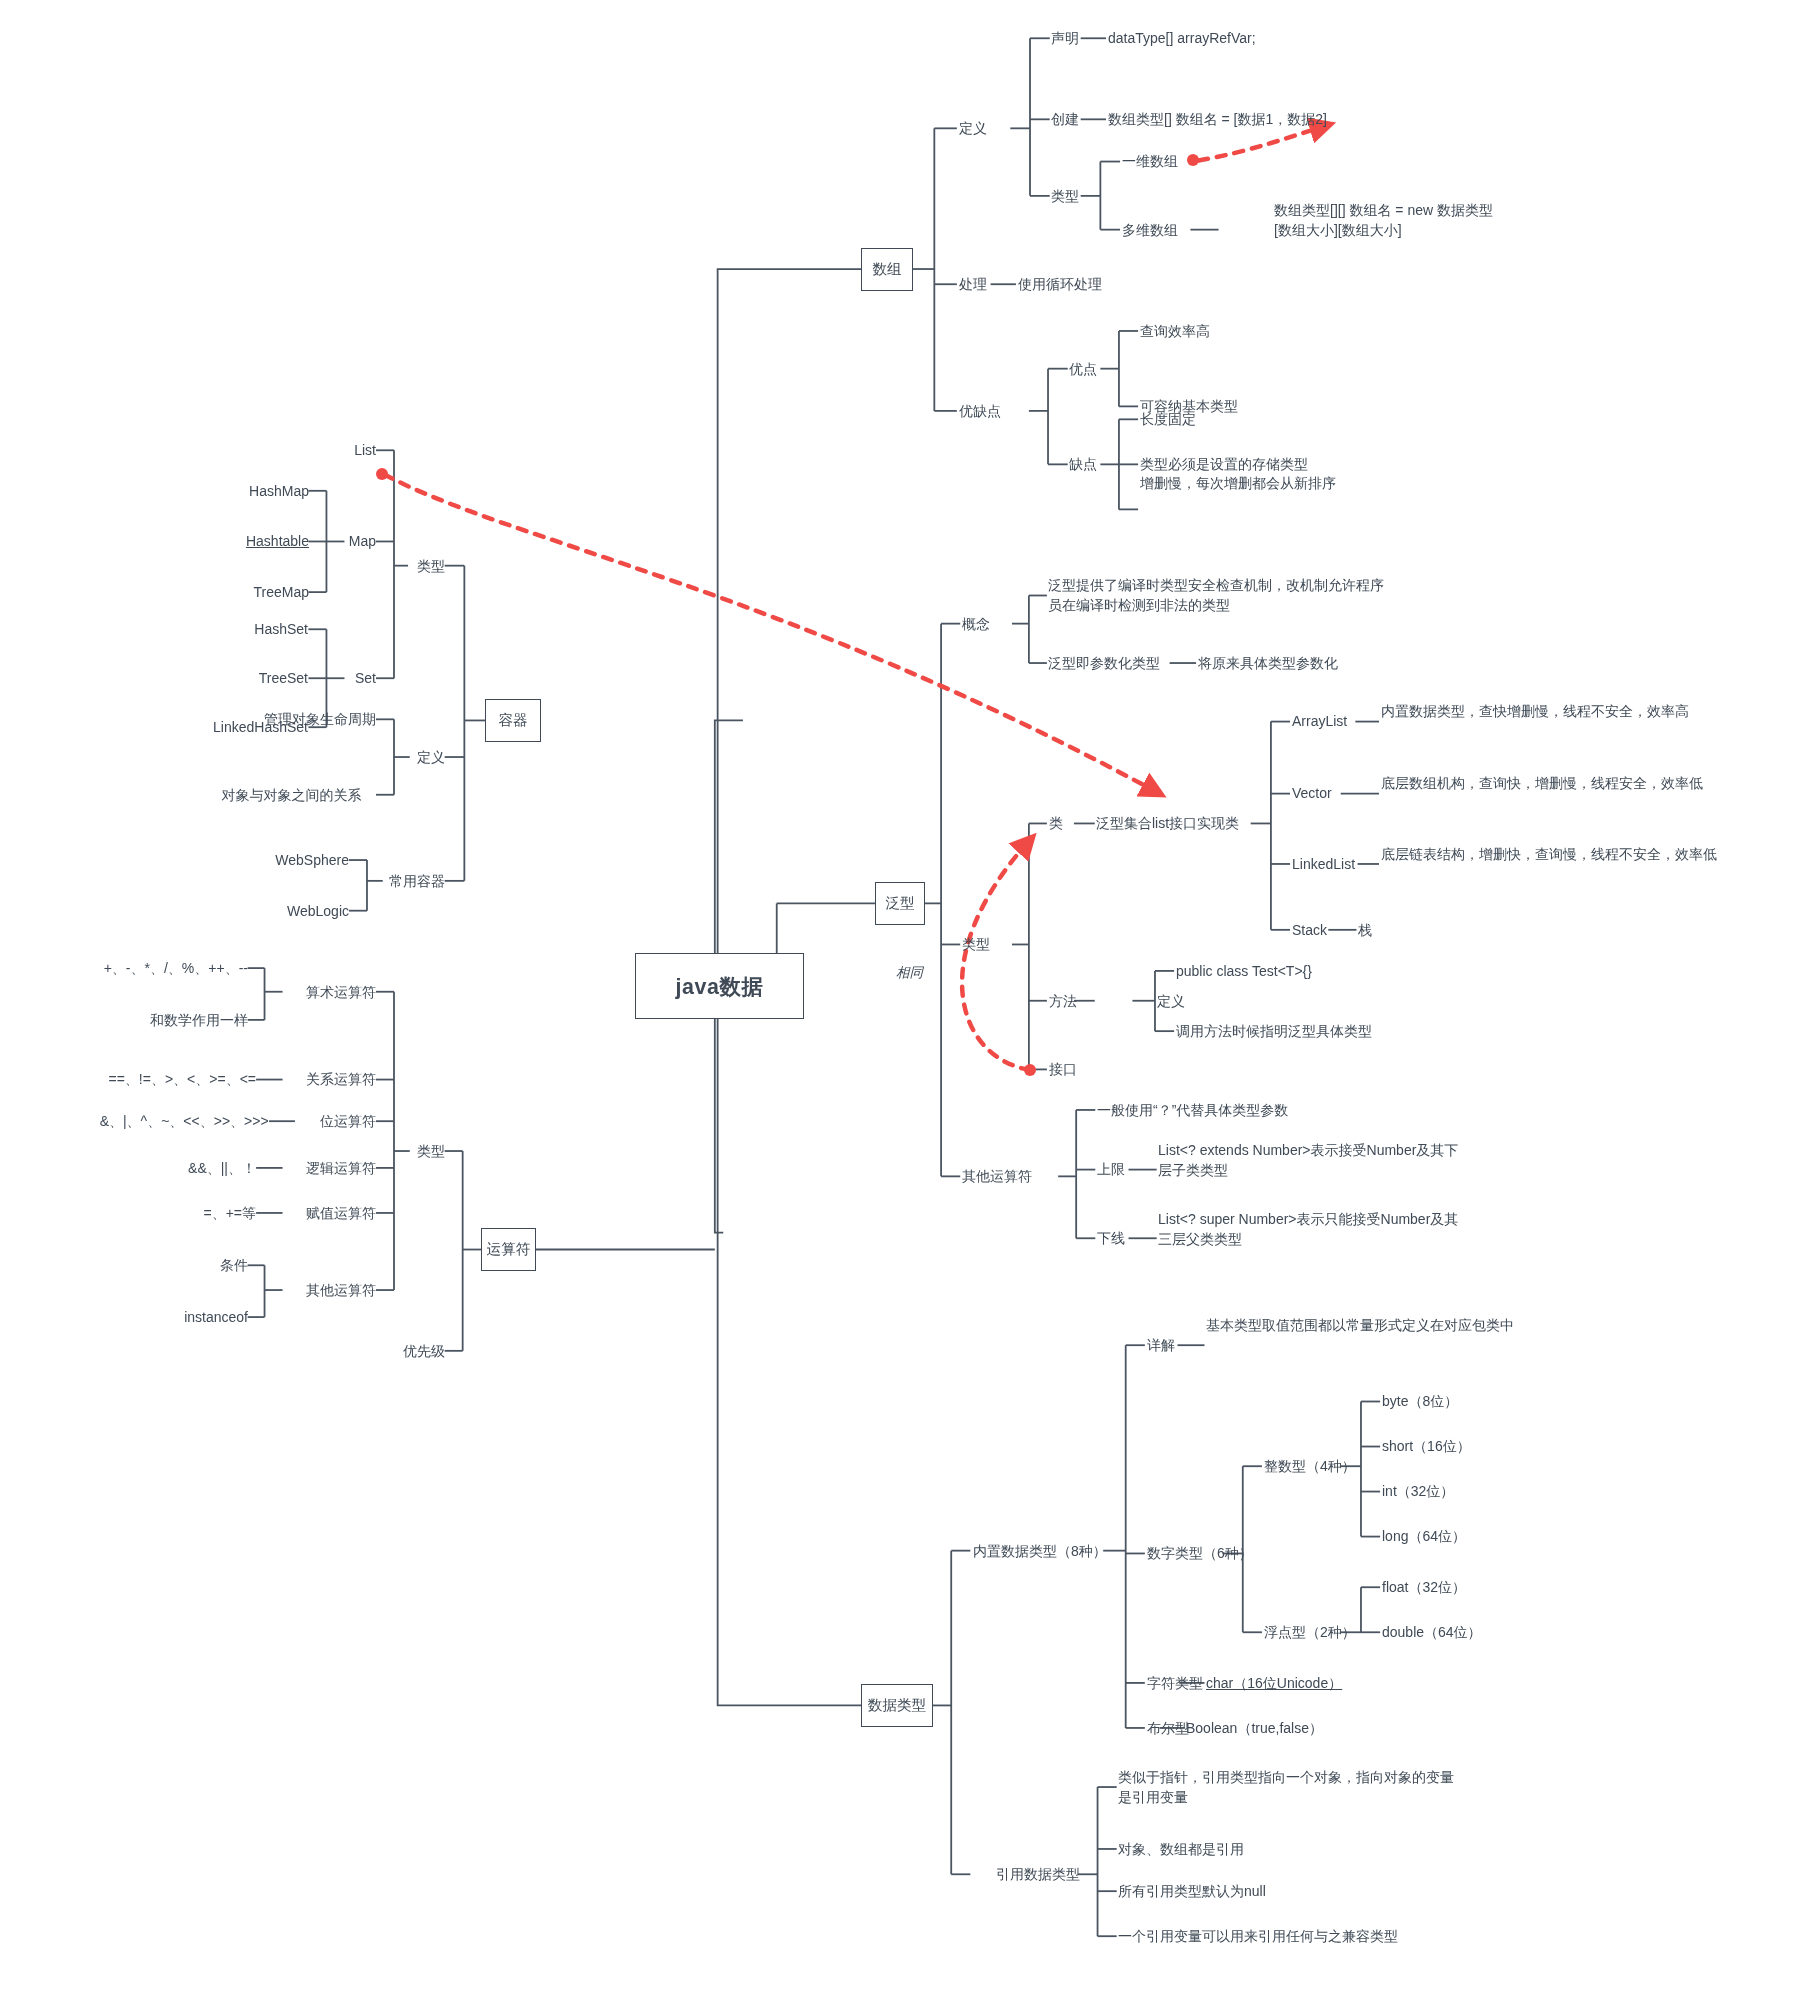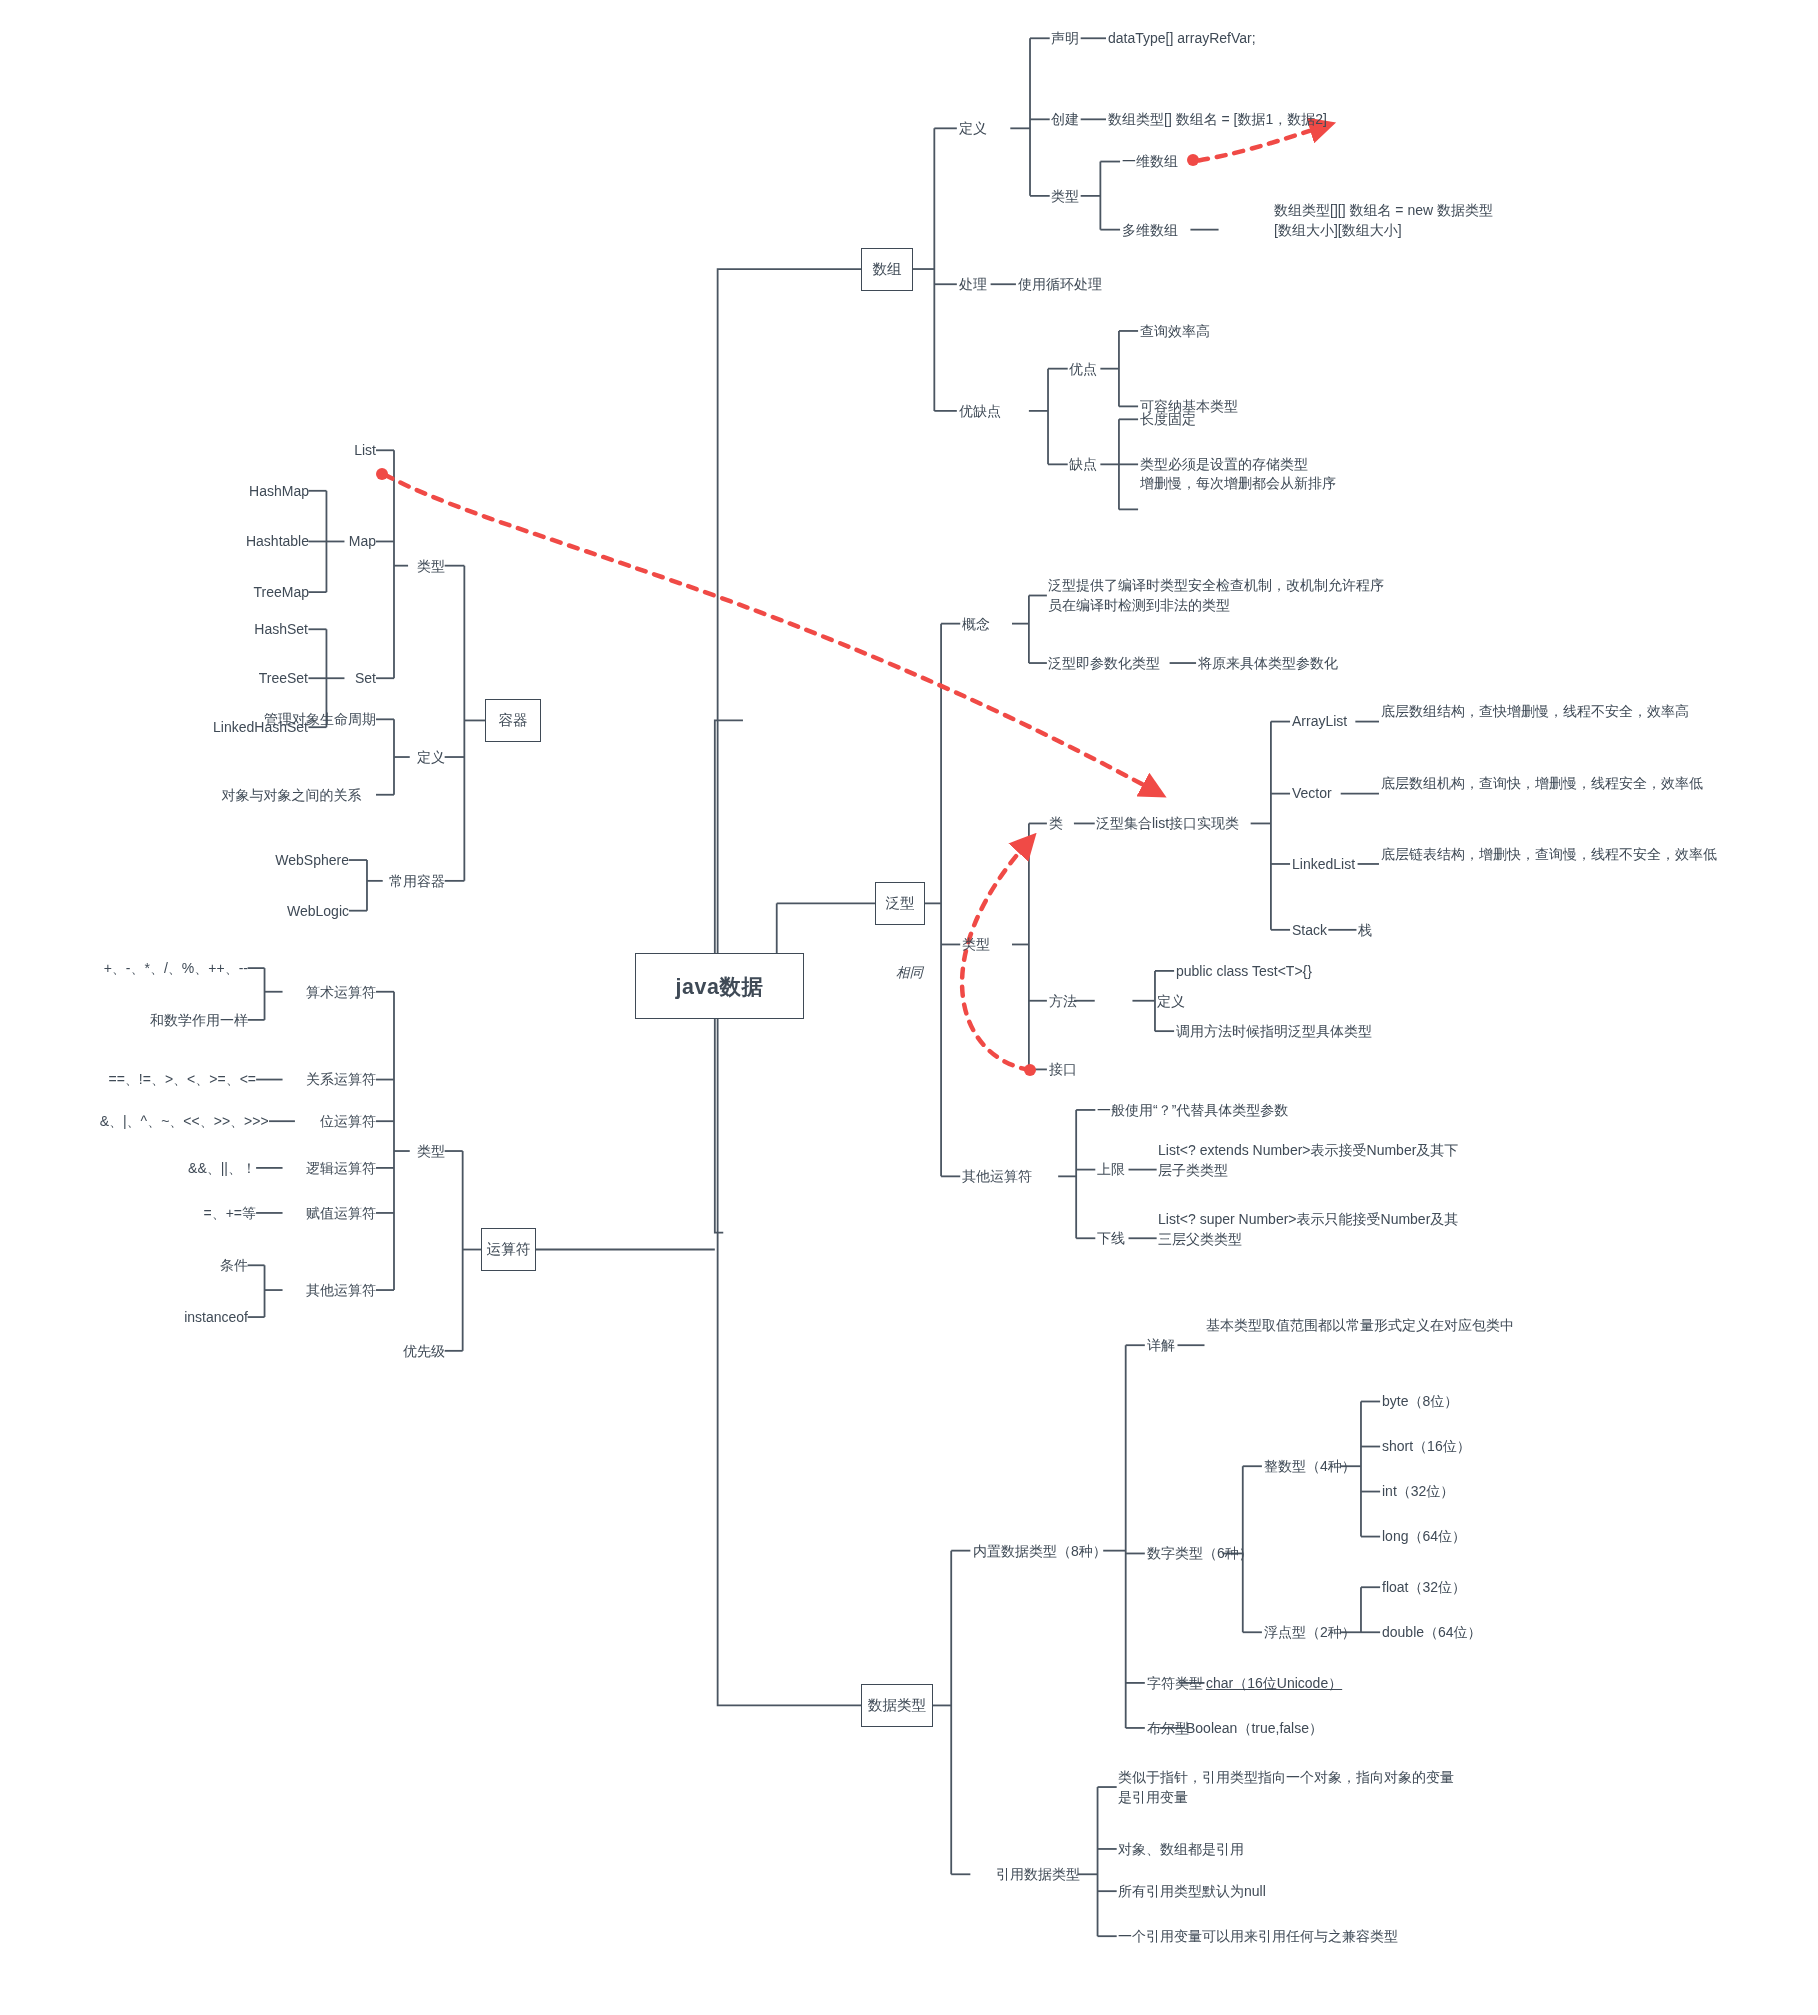--- a/index.html
+++ b/index.html
@@ -322,21 +322,21 @@
   <div class="node" style="left:1140px;top:473px;text-align:right;">增删慢，每次增删都会从新排序</div>
 
   <div class="boxnode" style="left:485px;top:699px;width:56px;height:43px;">
     <span>容器</span>
   </div>
 
   <div class="node r" style="left:408px;top:556px;width:37px;">类型</div>
   <div class="node r" style="left:338px;top:440px;width:38px;">List</div>
   <div class="node r" style="left:332px;top:531px;width:44px;">Map</div>
   <div class="node r" style="left:196px;top:481px;width:113px;">HashMap</div>
-  <div class="node r" style="left:196px;top:531px;width:113px;">Hashtable</div>
+  <div class="node r" style="left:196px;top:531px;width:113px;text-decoration:underline;">Hashtable</div>
   <div class="node r" style="left:196px;top:582px;width:113px;">TreeMap</div>
   <div class="node r" style="left:332px;top:668px;width:44px;">Set</div>
   <div class="node r" style="left:179px;top:619px;width:129px;">HashSet</div>
   <div class="node r" style="left:179px;top:668px;width:129px;">TreeSet</div>
   <div class="node r" style="left:179px;top:717px;width:129px;">LinkedHashSet</div>
 
   <div class="node r" style="left:410px;top:747px;width:35px;">定义</div>
   <div class="node r" style="left:224px;top:709px;width:152px;">管理对象生命周期</div>
   <div class="node r" style="left:207px;top:785px;width:169px;text-align:center;">对象与对象之间的关系</div>
 
@@ -350,21 +350,21 @@
 
   <div class="node" style="left:962px;top:614px;">概念</div>
   <div class="node" style="left:1048px;top:575px;width:343px;">泛型提供了编译时类型安全检查机制，改机制允许程序员在编译时检测到非法的类型</div>
   <div class="node" style="left:1048px;top:653px;">泛型即参数化类型</div>
   <div class="node" style="left:1198px;top:653px;">将原来具体类型参数化</div>
 
   <div class="node" style="left:962px;top:934px;">类型</div>
   <div class="node" style="left:1049px;top:813px;">类</div>
   <div class="node" style="left:1096px;top:813px;">泛型集合list接口实现类</div>
   <div class="node" style="left:1292px;top:711px;">ArrayList</div>
-  <div class="node" style="left:1381px;top:701px;width:346px;">底层数组结构，查快增删慢，线程不安全，效率高</div>
+  <div class="node" style="left:1381px;top:701px;width:346px;">内置数据类型，查快增删慢，线程不安全，效率高</div>
   <div class="node" style="left:1292px;top:783px;">Vector</div>
   <div class="node" style="left:1381px;top:773px;width:332px;">底层数组机构，查询快，增删慢，线程安全，效率低</div>
   <div class="node" style="left:1292px;top:854px;">LinkedList</div>
   <div class="node" style="left:1381px;top:844px;width:349px;">底层链表结构，增删快，查询慢，线程不安全，效率低</div>
   <div class="node" style="left:1292px;top:920px;">Stack</div>
   <div class="node" style="left:1358px;top:920px;">栈</div>
 
   <div class="node" style="left:1049px;top:991px;">方法</div>
   <div class="node" style="left:1157px;top:991px;">定义</div>
   <div class="node" style="left:1176px;top:961px;">public class Test&lt;T&gt;{}</div>

